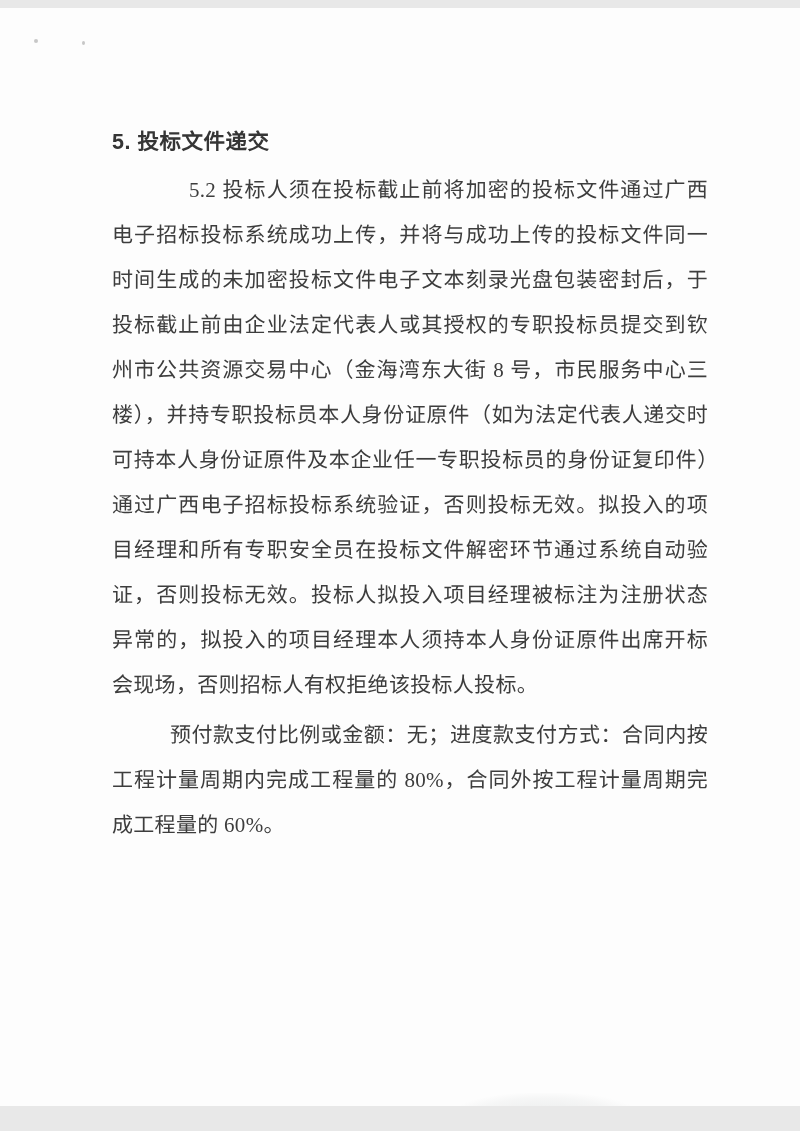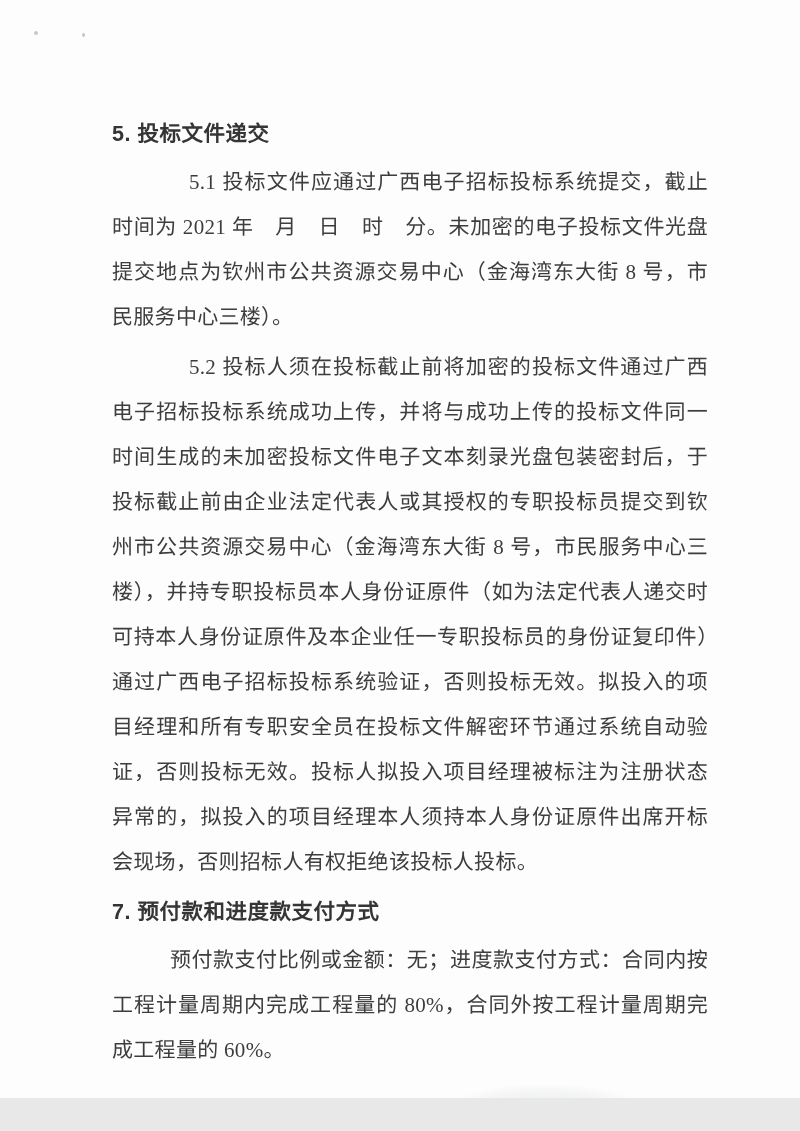--- a/index.html
+++ b/index.html
@@ -4,21 +4,21 @@
 <style>
   html, body {
     margin: 0;
     padding: 0;
     background: #e8e8e8;
   }
   .page {
     position: relative;
     width: 800px;
     height: 1098px;
-    margin: 0 auto;
+    margin: 8px auto;
     background: #fdfdfd;
     box-sizing: border-box;
     padding: 112px 92px 0 112px;
     overflow: hidden;
     color: #3d3d3d;
     font-family: "Liberation Serif", "DejaVu Serif", serif;
     font-size: 21px;
     line-height: 45px;
   }
   .section { margin: 0; }
@@ -60,24 +60,22 @@
 </style>
 </head>
 <body>
 
 <main class="page">
   <span class="speck speck-1"></span>
   <span class="speck speck-2"></span>
 
   <section class="section">
     <h2 class="section-heading">5. 投标文件递交</h2>
-    <p class="para indent-xl">5.1 投标文件应通过广西电子招标投标系统提交，截止时间为 2021 年　月　日　时　分。未加密的电子投标文件光盘提交地点为钦州市公共资源交易中心（金海湾东大街 8 号，市民服务中心三楼）。</p>
     <p class="para indent-xl">5.2 投标人须在投标截止前将加密的投标文件通过广西电子招标投标系统成功上传，并将与成功上传的投标文件同一时间生成的未加密投标文件电子文本刻录光盘包装密封后，于投标截止前由企业法定代表人或其授权的专职投标员提交到钦州市公共资源交易中心（金海湾东大街 8 号，市民服务中心三楼），并持专职投标员本人身份证原件（如为法定代表人递交时可持本人身份证原件及本企业任一专职投标员的身份证复印件）通过广西电子招标投标系统验证，否则投标无效。拟投入的项目经理和所有专职安全员在投标文件解密环节通过系统自动验证，否则投标无效。投标人拟投入项目经理被标注为注册状态异常的，拟投入的项目经理本人须持本人身份证原件出席开标会现场，否则招标人有权拒绝该投标人投标。</p>
   </section>
 
 
   <section class="section">
-    <h2 class="section-heading">7. 预付款和进度款支付方式</h2>
     <p class="para indent-md">预付款支付比例或金额：无；进度款支付方式：合同内按工程计量周期内完成工程量的 80%，合同外按工程计量周期完成工程量的 60%。</p>
   </section>
 
   <span class="smudge"></span>
 </main>
 
 </body></html>

